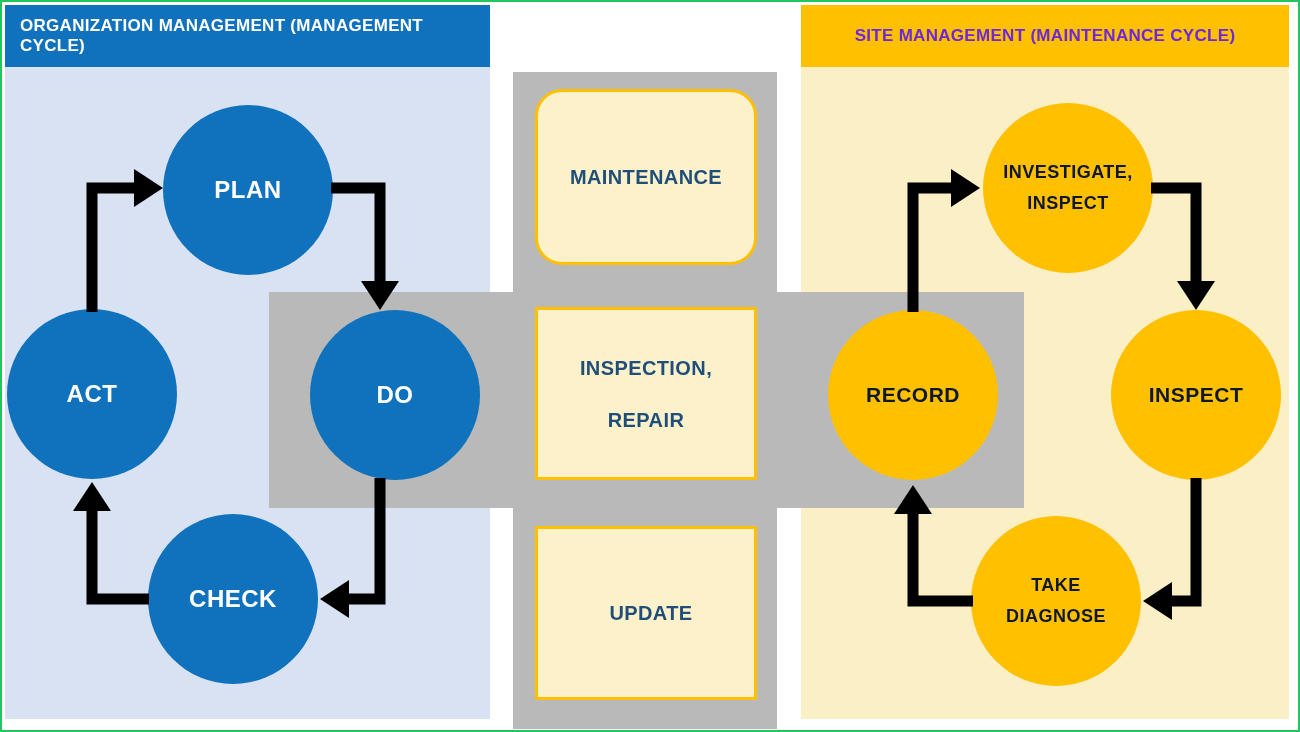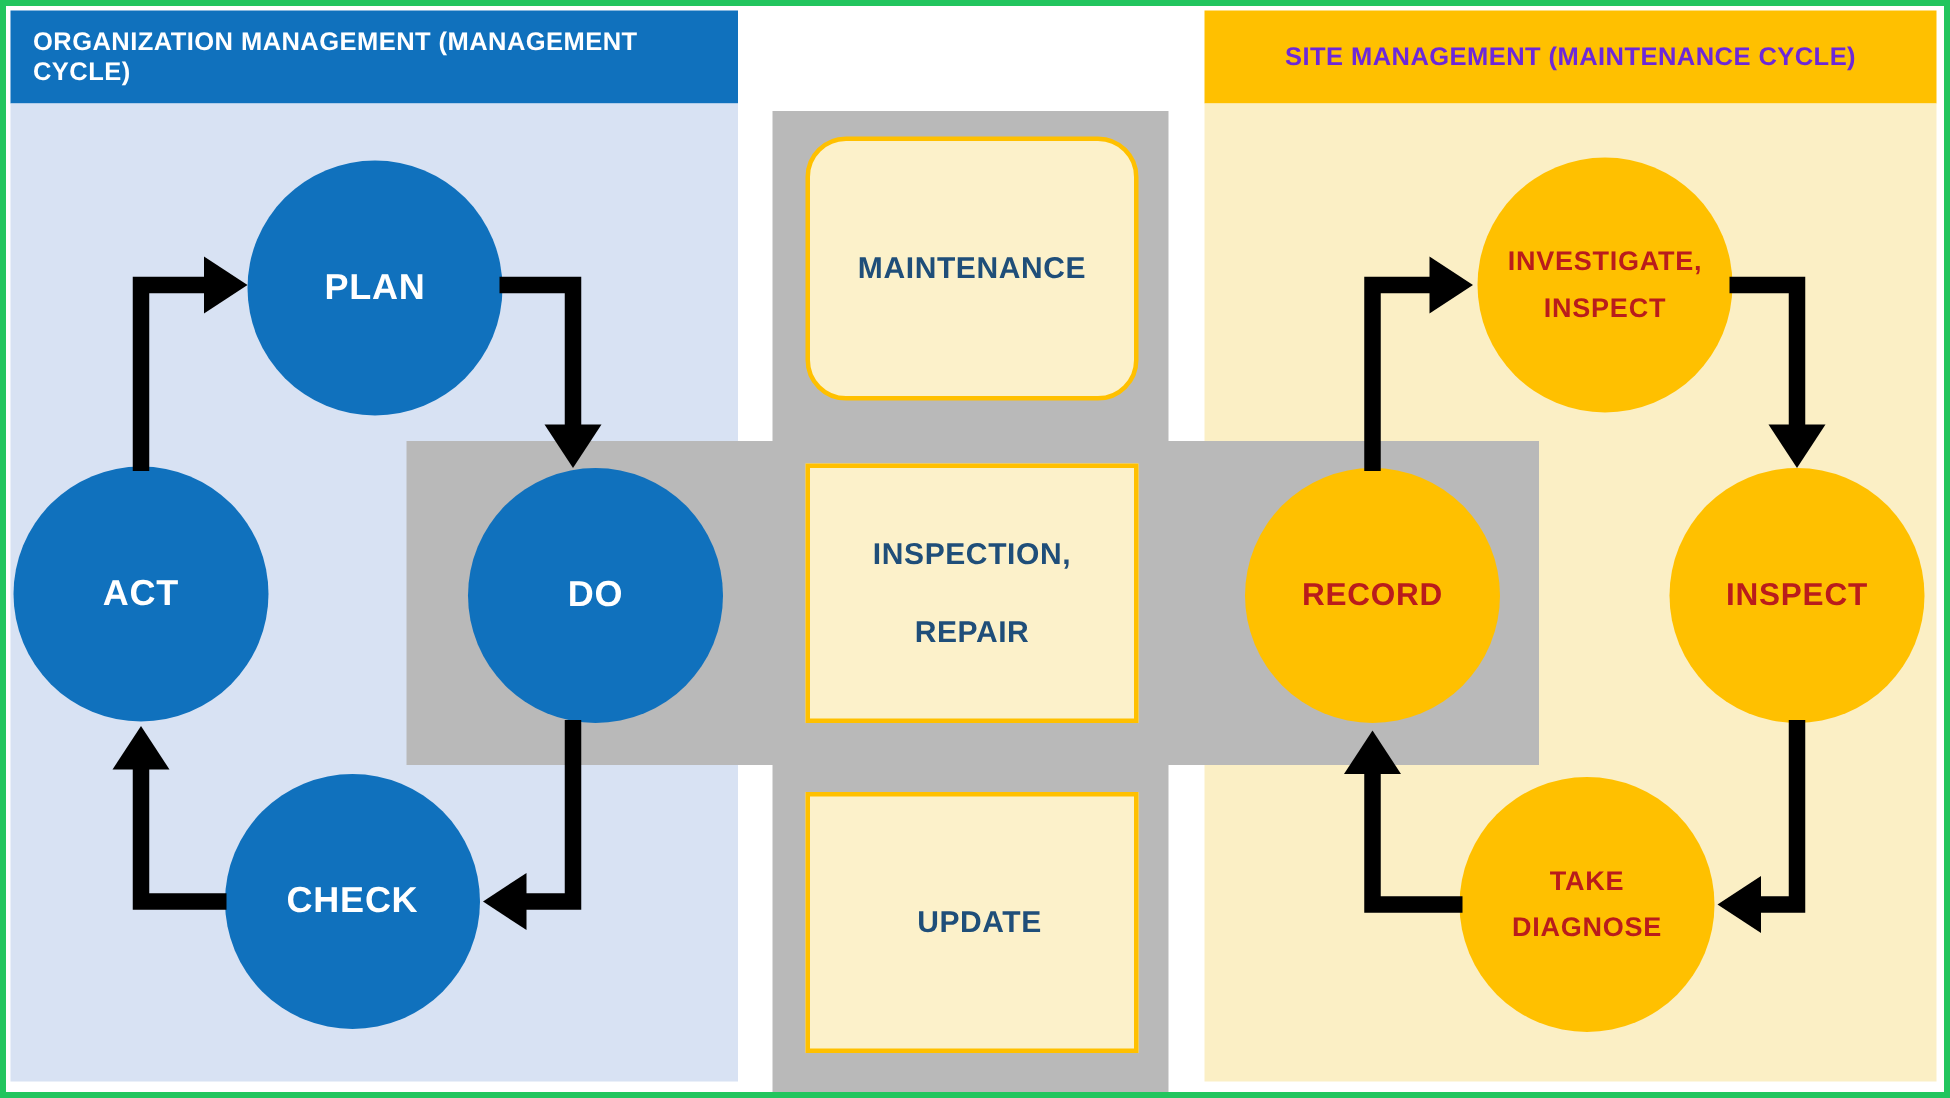--- a/index.html
+++ b/index.html
@@ -7,21 +7,21 @@
     padding: 0;
     background: #ffffff;
     font-family: "Liberation Sans", sans-serif;
   }
   .canvas {
     position: relative;
     width: 1300px;
     height: 732px;
     box-sizing: border-box;
     background: #ffffff;
-    border: 4px solid #22c55e;
+    border: 2px solid #22c55e;
     overflow: hidden;
   }
   
   .panel {
     position: absolute;
     top: 3px;
     height: 714px;
     display: flex;
     flex-direction: column;
     z-index: 1;
@@ -111,21 +111,21 @@
     letter-spacing: 0.5px;
   }
   .node.blue {
     background: #1071bd;
     color: #ffffff;
     font-size: 24px;
   }
   .node.gold {
     background: #fdb913;
     background: #ffc000;
-    color: #b91c1c;
+    color: #0f172a;
     font-size: 21px;
   }
   .node.twoline { font-size: 18px; line-height: 1.75; }
   .node-plan        { left: 161px; top: 103px; }
   .node-do          { left: 308px; top: 308px; }
   .node-act         { left: 5px;   top: 307px; }
   .node-check       { left: 146px; top: 512px; align-items: center; }
   .node-investigate { left: 981px; top: 101px; }
   .node-diagnose    { left: 1109px; top: 308px; }
   .node-takemeasures{ left: 969px; top: 514px; }

